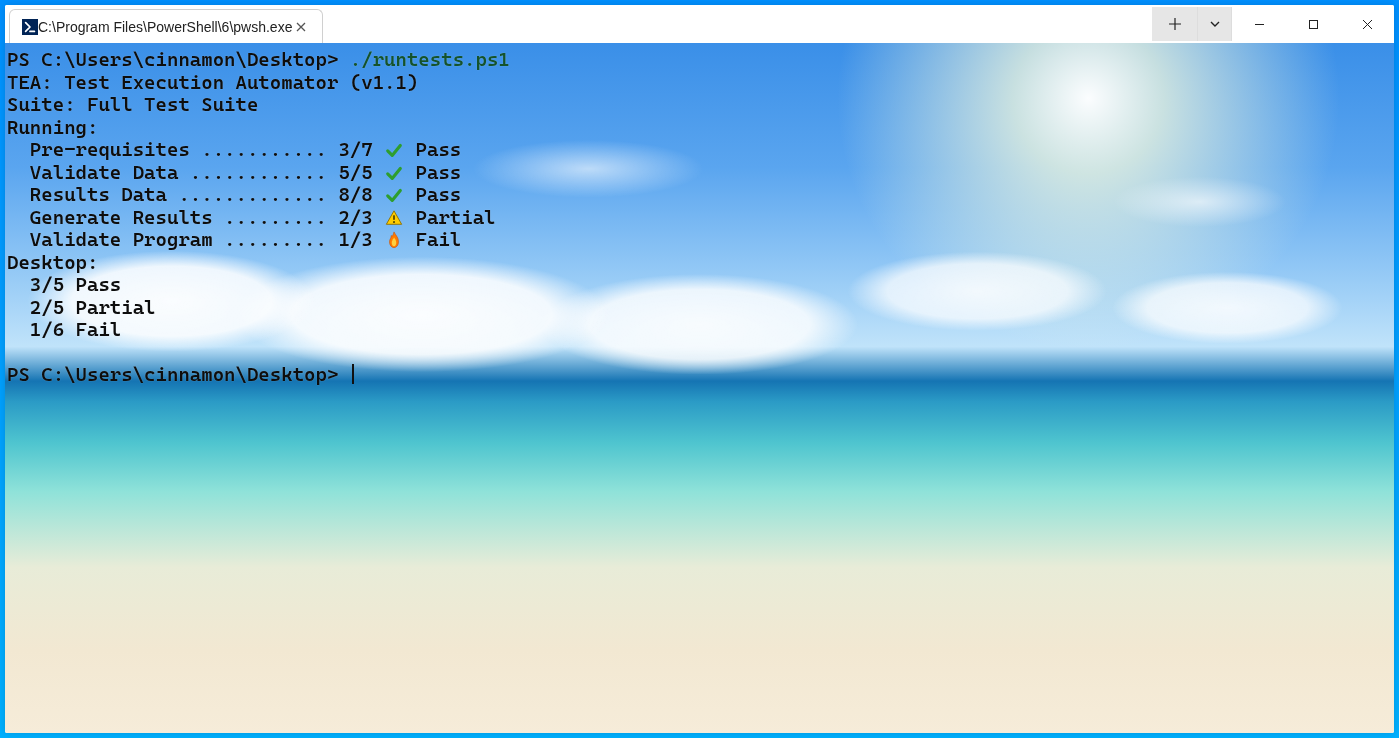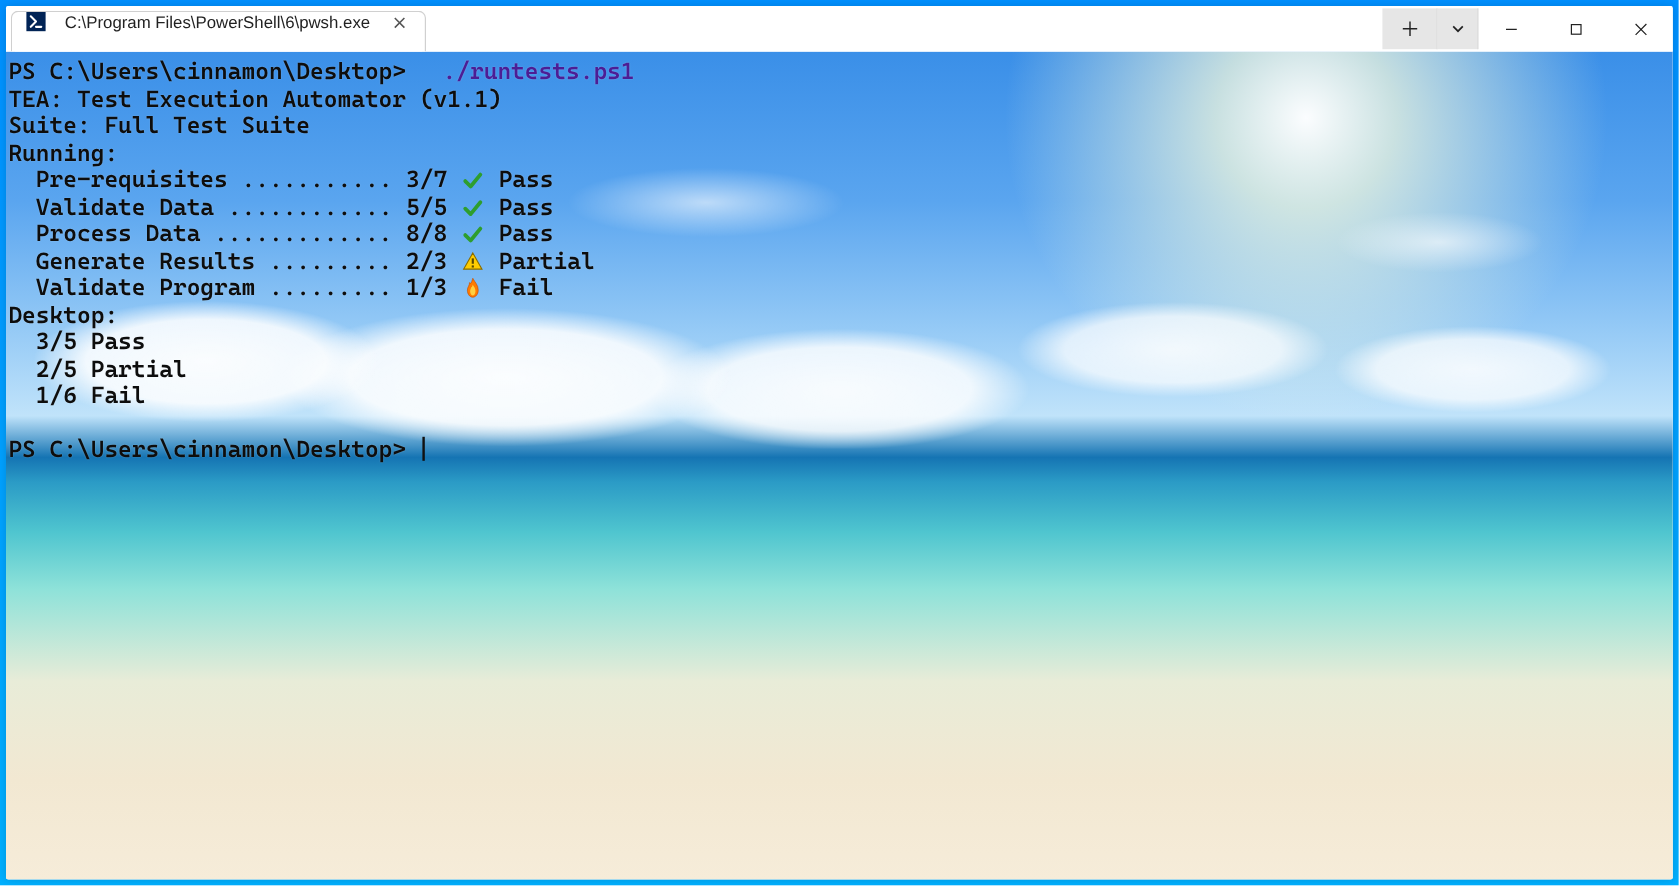--- a/index.html
+++ b/index.html
@@ -28,22 +28,22 @@
     z-index: 10;
   }
   .tabstrip {
     display: flex;
     align-items: center;
     height: 38px;
     padding-left: 4px;
   }
   .tab {
     display: flex;
-    align-items: flex-start;
-    gap: 16px;
+    align-items: center;
+    gap: 0;
     padding: 0 12px;
     height: 34px;
     margin-top: 4px;
     border-top-left-radius: 6px;
     border-top-right-radius: 6px;
     background: #fff;
     border: 1px solid #d0d0d0;
     border-bottom: none;
     font-size: 14px;
     color: #222;
@@ -122,21 +122,21 @@
     inset: 38px 0 0 0;
     padding: 6px 2px 0 2px;
     font-family: "Cascadia Mono","Consolas","Courier New",monospace;
     font-size: 19.5px;
     line-height: 22.5px;
     color:#0d0d0d;
     font-weight:600;
     white-space: pre;
     text-shadow: 0 0 1px rgba(255,255,255,.4);
   }
-  .cmd { color:#4c1d95;margin-left:19px; }
+  .cmd { color:#14532d; }
   .cursor {
     display:inline-block;
     width:2px; height:20px;
     background:#111;
     vertical-align:-3px;
     margin-left:2px;
   }
   .icon-pass, .icon-warn, .icon-fire {
     display:inline-block;
     width:20px;
@@ -205,21 +205,21 @@
     <div class="terminal"><span>PS C:\Users\cinnamon\Desktop&gt;</span> <span class="cmd">./runtests.ps1</span>
 <span>TEA: Test Execution Automator (v1.1)</span>
 <span>Suite: Full Test Suite</span>
 <span>Running:</span>
   <span>Pre-requisites</span> <span>...........</span> <span>3/7</span> <span class="icon-pass"><svg viewBox="0 0 20 20">
             <path d="M3 11 L8 16 L17 5" stroke="#2e9e2e" stroke-width="3.5" fill="none" stroke-linecap="round" stroke-linejoin="round"></path>
           </svg></span> <span>Pass</span>
   <span>Validate Data</span> <span>............</span> <span>5/5</span> <span class="icon-pass"><svg viewBox="0 0 20 20">
             <path d="M3 11 L8 16 L17 5" stroke="#2e9e2e" stroke-width="3.5" fill="none" stroke-linecap="round" stroke-linejoin="round"></path>
           </svg></span> <span>Pass</span>
-  <span>Process Data</span> <span>.............</span> <span>8/8</span> <span class="icon-pass"><svg viewBox="0 0 20 20">
+  <span>Results Data</span> <span>.............</span> <span>8/8</span> <span class="icon-pass"><svg viewBox="0 0 20 20">
             <path d="M3 11 L8 16 L17 5" stroke="#2e9e2e" stroke-width="3.5" fill="none" stroke-linecap="round" stroke-linejoin="round"></path>
           </svg></span> <span>Pass</span>
   <span>Generate Results</span> <span>.........</span> <span>2/3</span> <span class="icon-warn"><svg viewBox="0 0 20 20">
             <path d="M10 2 L18.5 17 H1.5 Z" fill="#ffcc00" stroke="#8a6d00" stroke-width="1"></path>
             <rect x="9" y="7" width="2" height="5" fill="#5a4a00"></rect>
             <rect x="9" y="13.5" width="2" height="2" fill="#5a4a00"></rect>
           </svg></span> <span>Partial</span>
   <span>Validate Program</span> <span>.........</span> <span>1/3</span> <span class="icon-fire"><svg viewBox="0 0 20 20">
             <path d="M10 1 C12 5 15 7 15 12 C15 16 12.5 18.5 10 18.5 C7.5 18.5 5 16 5 12 C5 9 7 8 7 5 C8.5 7 9 4 10 1 Z" fill="#ff7a00" stroke="#c44d00" stroke-width=".6"></path>
             <path d="M10 7 C11 9 12.5 10 12.5 13 C12.5 15.5 11 17 10 17 C9 17 7.5 15.5 7.5 13 C7.5 11 8.5 10.5 8.5 9 C9.2 10 9.5 8 10 7 Z" fill="#ffd040"></path>

